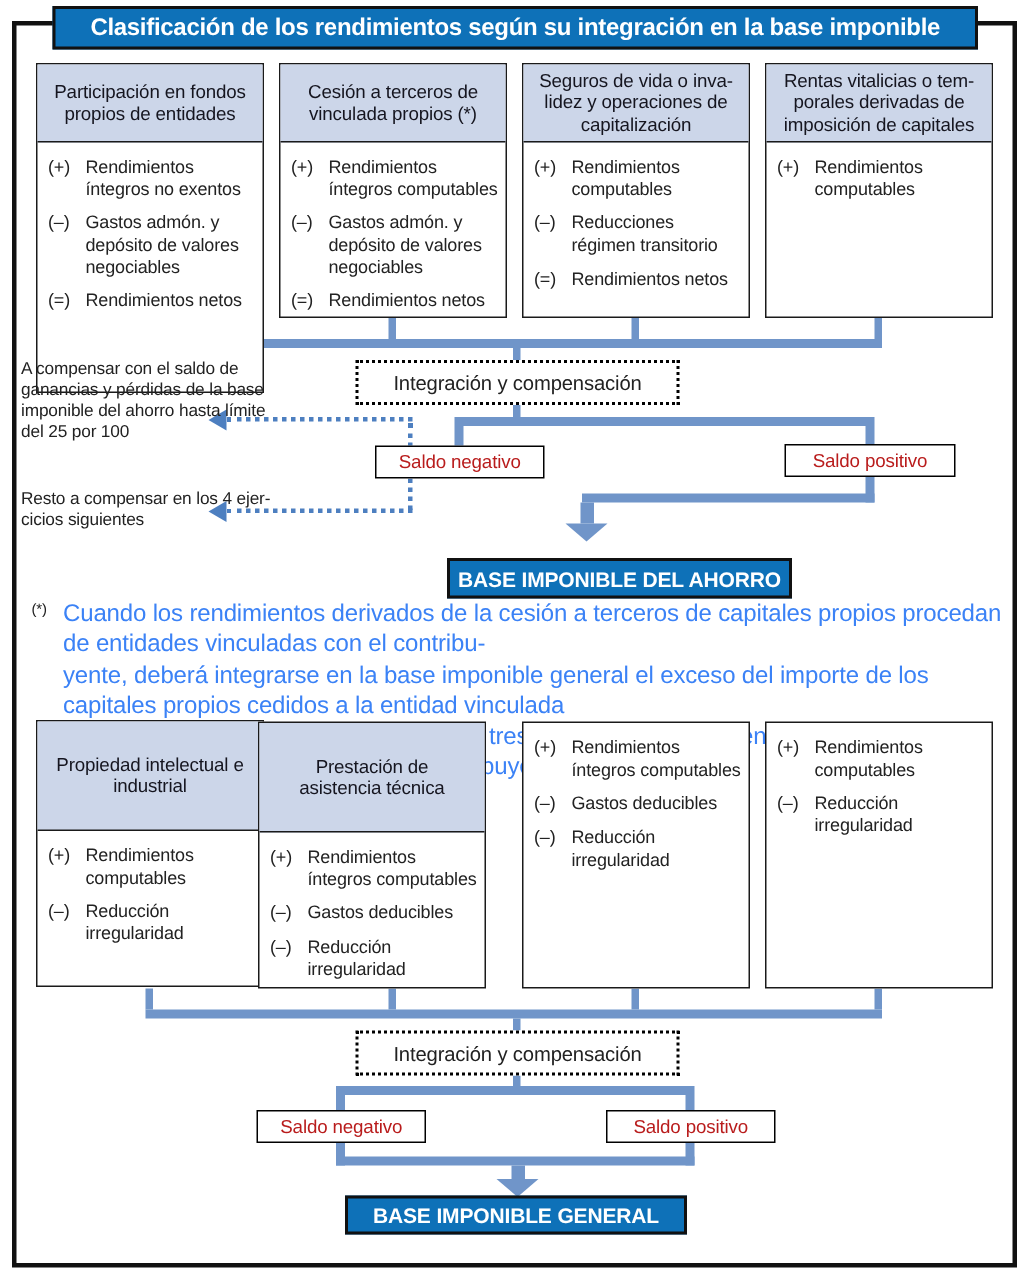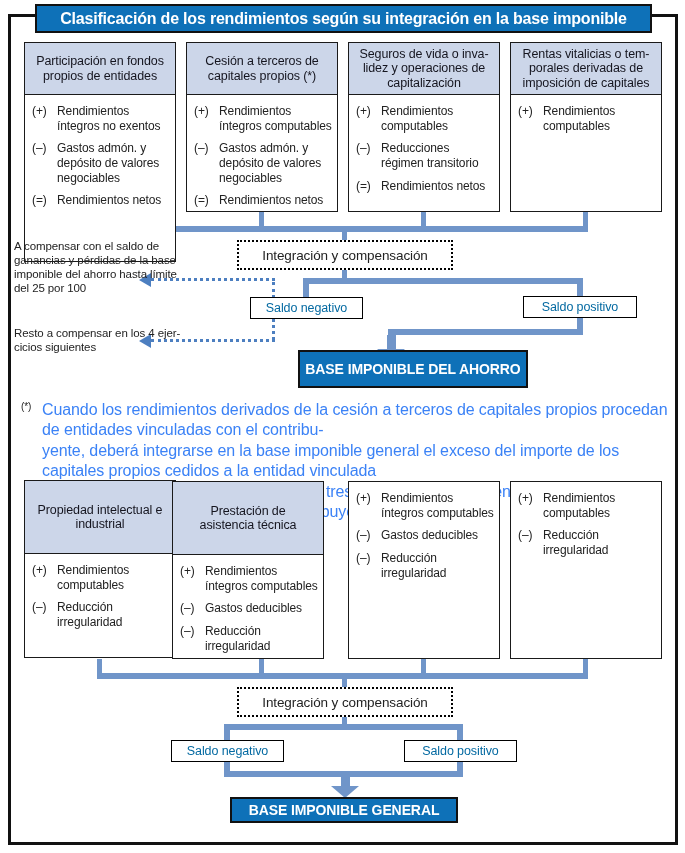--- a/index.html
+++ b/index.html
@@ -15,21 +15,21 @@
          display:flex;align-items:center;justify-content:center;text-align:center;
          font-size:12.5px;line-height:1.16;color:#15151f;white-space:pre-line;padding:2px;}
   .h1{height:52px;} .h2{height:73px;}
   .cat-b{padding:9px 4px 0 7px;}
   .item{display:flex;margin-bottom:8px;font-size:12px;line-height:1.22;color:#222;}
   .sg{width:25px;flex:0 0 25px;} .it{flex:1;}
   .cl{position:absolute;background:#7095c9;z-index:1;}
   .intbox{position:absolute;box-sizing:border-box;border:2px dotted #000;background:#fff;
          display:flex;align-items:center;justify-content:center;font-size:13.5px;color:#222;z-index:3;}
   .saldo{position:absolute;box-sizing:border-box;border:1.5px solid #000;background:#fff;
-         display:flex;align-items:center;justify-content:center;font-size:12.5px;color:#0369a1;z-index:2;}
+         display:flex;align-items:center;justify-content:center;font-size:12.5px;color:#b91c1c;z-index:2;}
   .result{position:absolute;box-sizing:border-box;border:2px solid #111;background:#0e71b8;color:#fff;
          font-weight:bold;font-size:14px;display:flex;align-items:center;justify-content:center;z-index:2;}
   .arrow-down{position:absolute;width:0;height:0;border-left:14px solid transparent;
          border-right:14px solid transparent;border-top:12px solid #7095c9;z-index:1;}
   .arrow-left{position:absolute;width:0;height:0;border-top:7px solid transparent;
          border-bottom:7px solid transparent;border-right:12px solid #4d7fc0;z-index:1;}
   .dot-h{position:absolute;height:0;border-top:3px dotted #4d7fc0;z-index:1;}
   .dot-v{position:absolute;width:0;border-left:3px dotted #4d7fc0;z-index:1;}
   .note{position:absolute;font-size:11.5px;line-height:1.22;color:#222;white-space:pre-line;z-index:2;}
   .fn-mark{position:absolute;font-size:10px;color:#222;z-index:2;}
@@ -55,21 +55,21 @@
           <span class="it">Gastos admón. y depósito de valores negociables</span>
         </div>
       <div class="item">
           <span class="sg">(=)</span>
           <span class="it">Rendimientos netos</span>
         </div>
     </div>
   </div>
   <div class="cat" style="left:186px;top:42px;height:170px">
     <div class="cat-h h1">Cesión a terceros de
-capitales propios (*)</div>
+vinculada propios (*)</div>
     <div class="cat-b">
       <div class="item">
           <span class="sg">(+)</span>
           <span class="it">Rendimientos íntegros computables</span>
         </div>
       <div class="item">
           <span class="sg">(–)</span>
           <span class="it">Gastos admón. y depósito de valores negociables</span>
         </div>
       <div class="item">
@@ -137,21 +137,21 @@
 cicios siguientes</div>
 
   <div class="saldo" style="left:250px;top:297px;width:113px;height:22px">Saldo negativo</div>
   <div class="saldo" style="left:523px;top:296px;width:114px;height:22px">Saldo positivo</div>
 
   <div class="cl" style="left:577px;top:318px;width:6px;height:17px"></div>
   <div class="cl" style="left:388px;top:329px;width:195px;height:6px"></div>
   <div class="cl" style="left:387px;top:335px;width:9px;height:14px"></div>
   <div class="arrow-down" style="left:377px;top:349px"></div>
 
-  <div class="result" style="left:298px;top:350px;width:230px;height:38px">BASE IMPONIBLE DEL AHORRO</div>
+  <div class="result" style="left:298px;top:372px;width:230px;height:27px">BASE IMPONIBLE DEL AHORRO</div>
 
   <div class="fn-mark" style="left:21px;top:401px">(*)</div>
   <div class="fn-text" style="left:42px;top:400px;width:628px">Cuando los rendimientos derivados de la cesión a terceros de capitales propios procedan de entidades vinculadas con el contribu-
 yente, deberá integrarse en la base imponible general el exceso del importe de los capitales propios cedidos a la entidad vinculada
 respecto del resultado de multiplicar por tres los fondos propios, en la parte que corresponda a la participación del contribuyente,
 de esta última.</div>
 
   <div class="cat" style="left:24px;top:480px;height:178px">
     <div class="cat-h h2">Propiedad intelectual e
 industrial</div>

